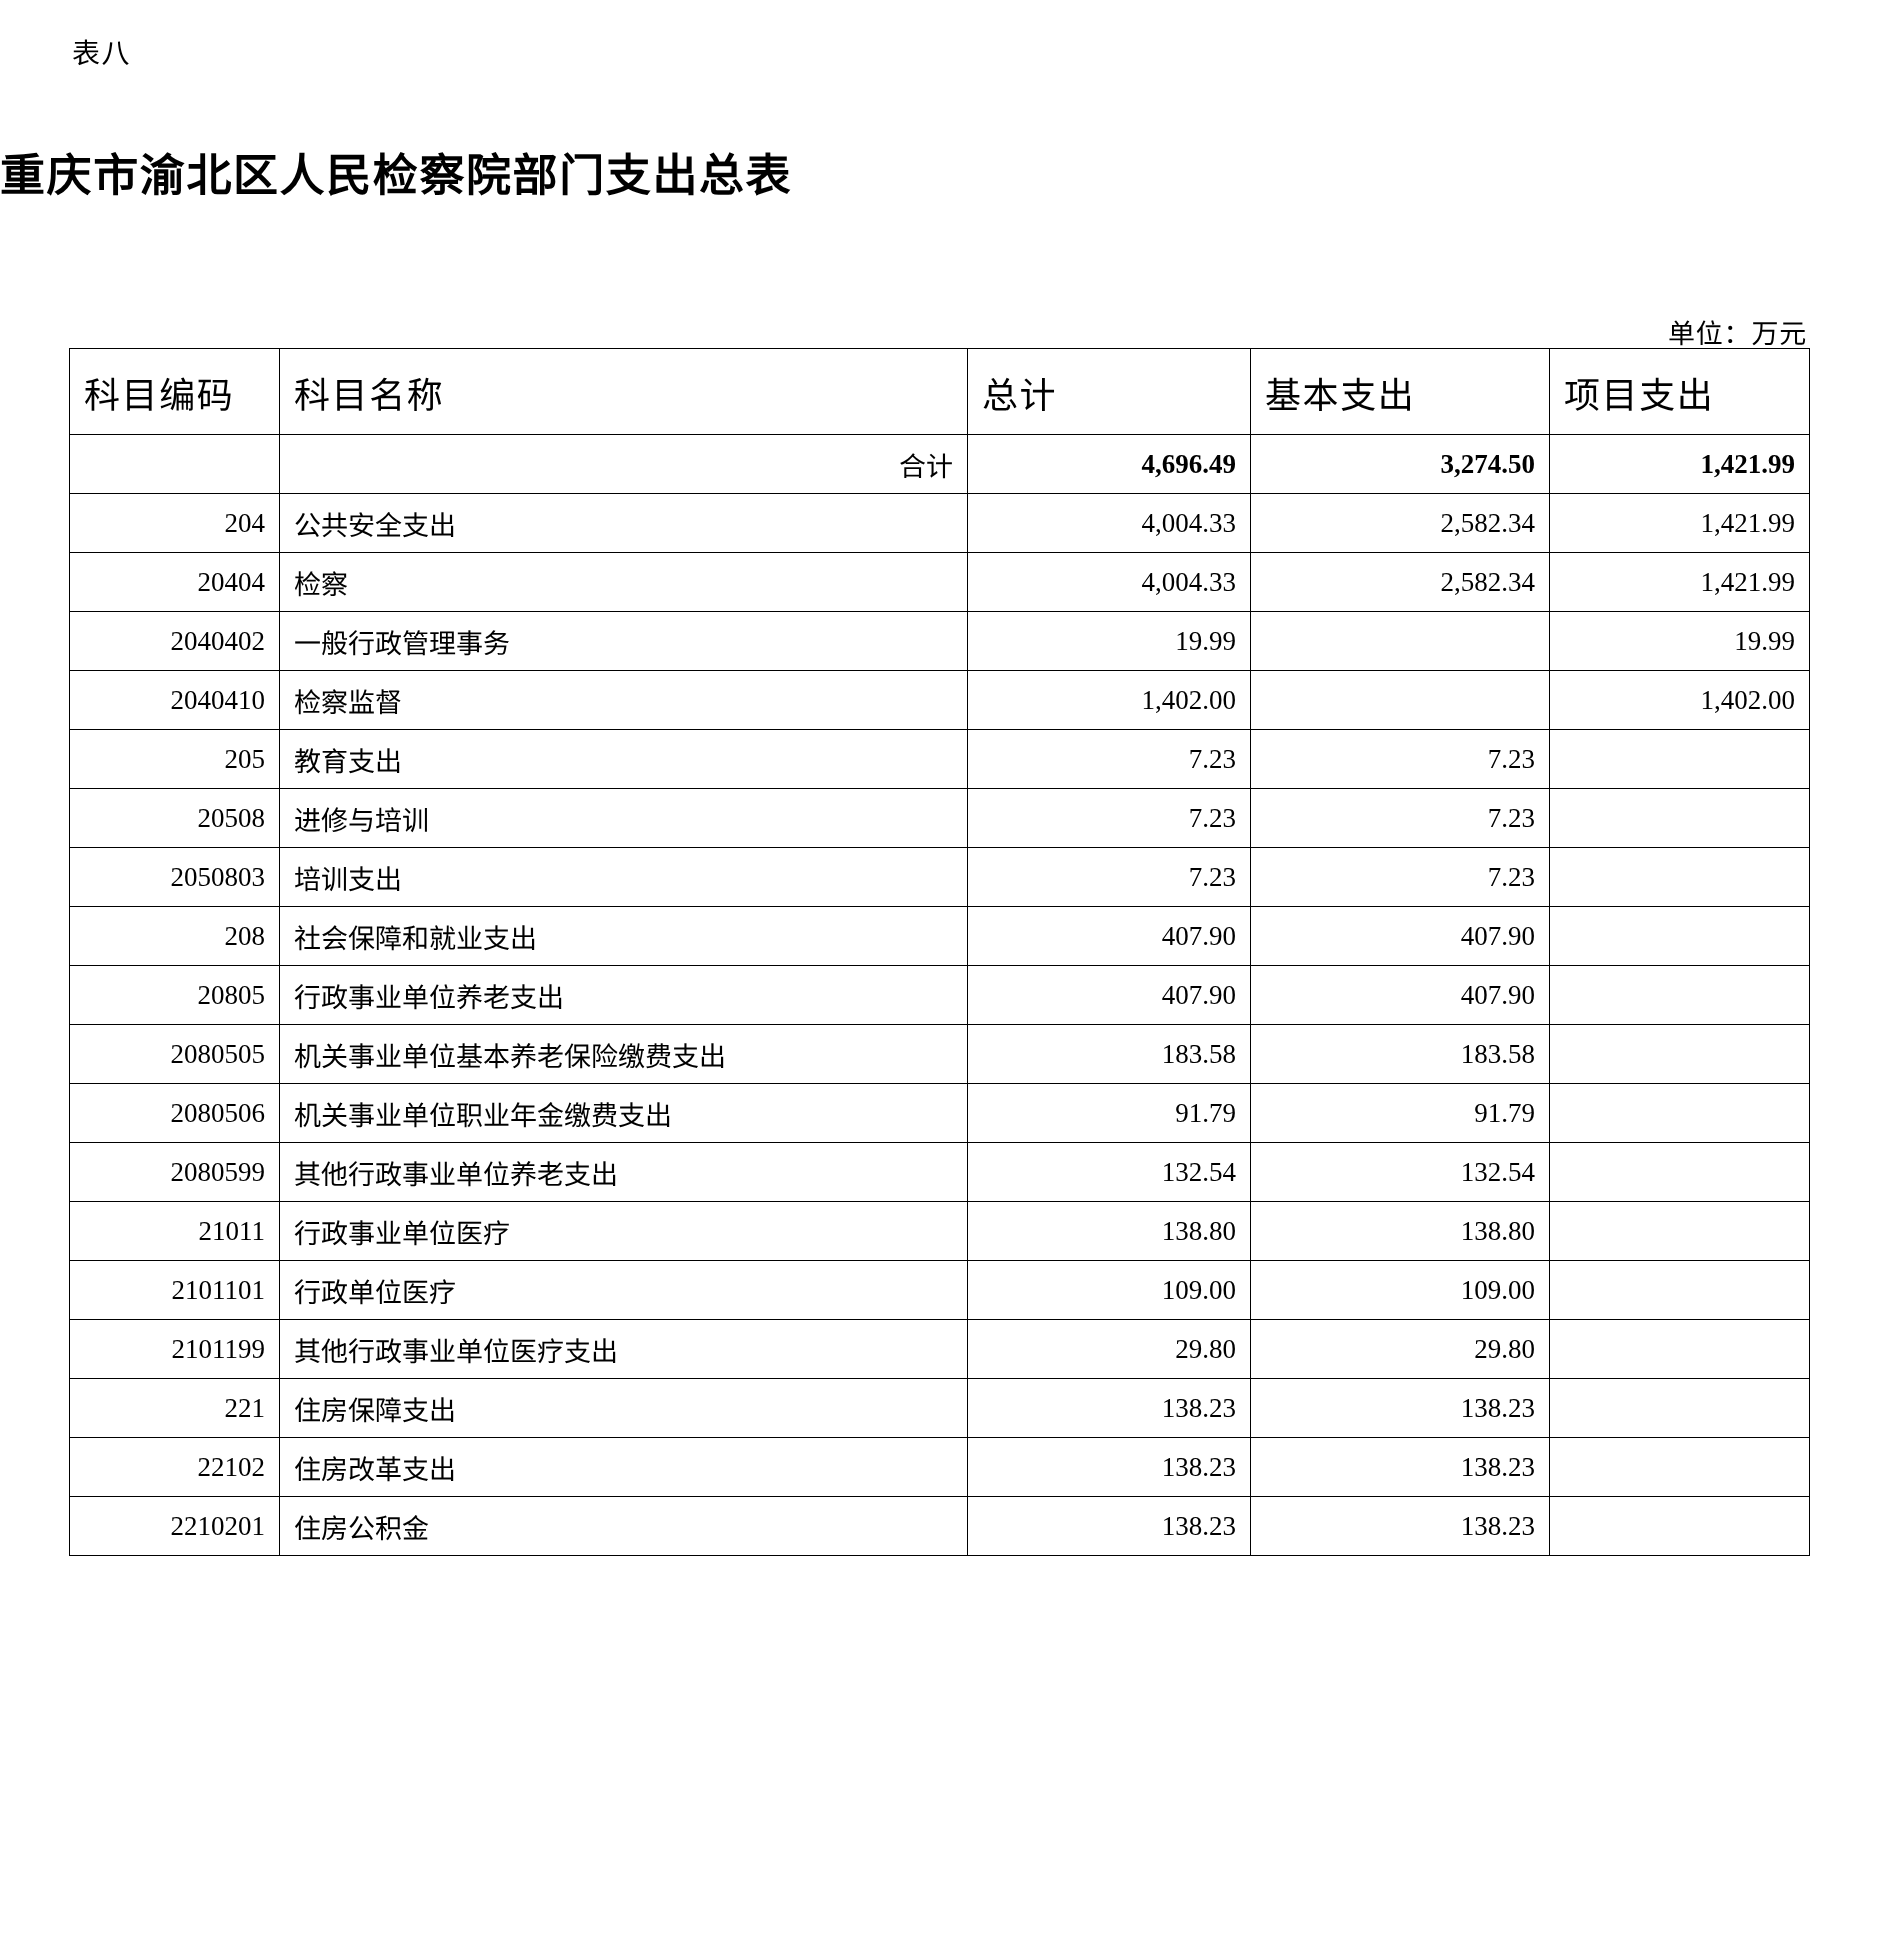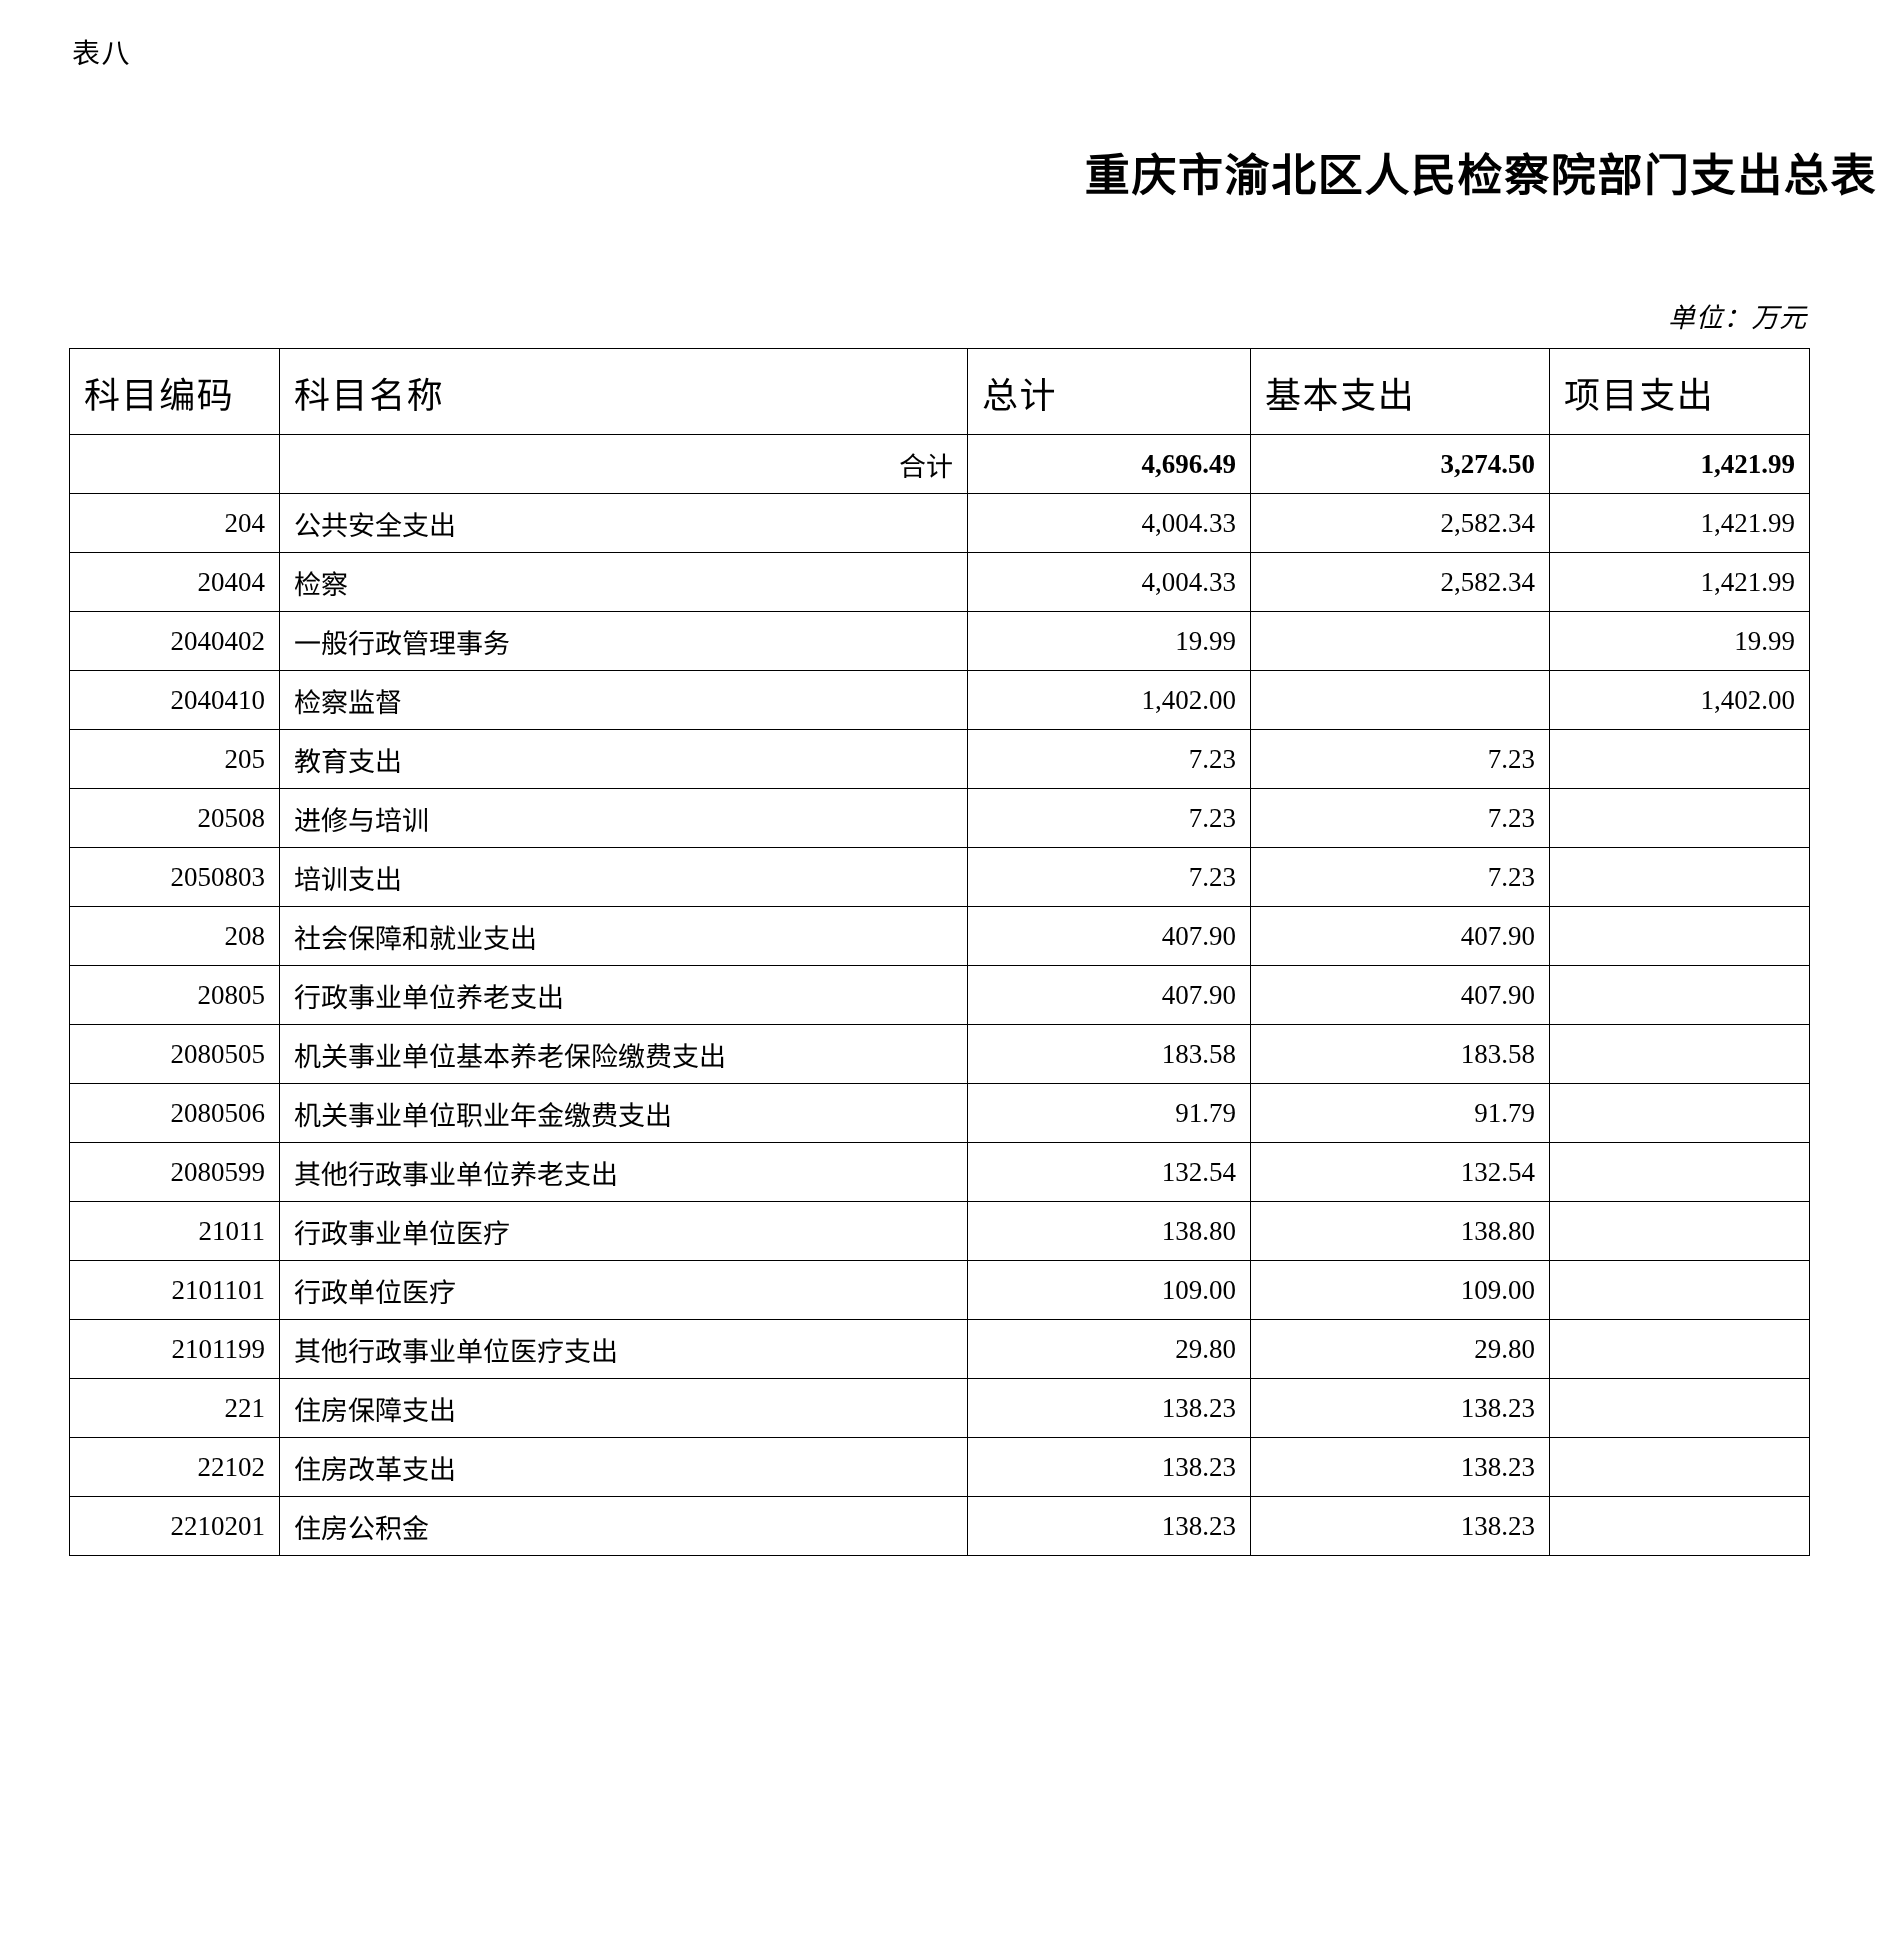--- a/index.html
+++ b/index.html
@@ -28,33 +28,32 @@
     top: 31px;
     font-size: 28px;
     letter-spacing: 1.6px;
     font-family: "Liberation Serif", "DejaVu Serif", serif;
   }
   .doc-title {
     position: absolute;
     top: 139px;
     left: 0;
     width: 1877px;
-    text-align: right;
+    text-align: left;
     font-size: 45px;
     font-weight: bold;
     letter-spacing: 1.6px;
     font-family: "DejaVu Serif", "Liberation Serif", serif;
   }
   .unit-line {
     position: absolute;
-    top: 296px;
+    top: 312px;
     right: 70px;
     font-size: 27px;
     letter-spacing: 0.8px;
-    font-style: italic;
   }
   table.budget {
     position: absolute;
     top: 348px;
     left: 69px;
     width: 1740px;
     border-collapse: collapse;
     table-layout: fixed;
   }
   table.budget td, table.budget th {

